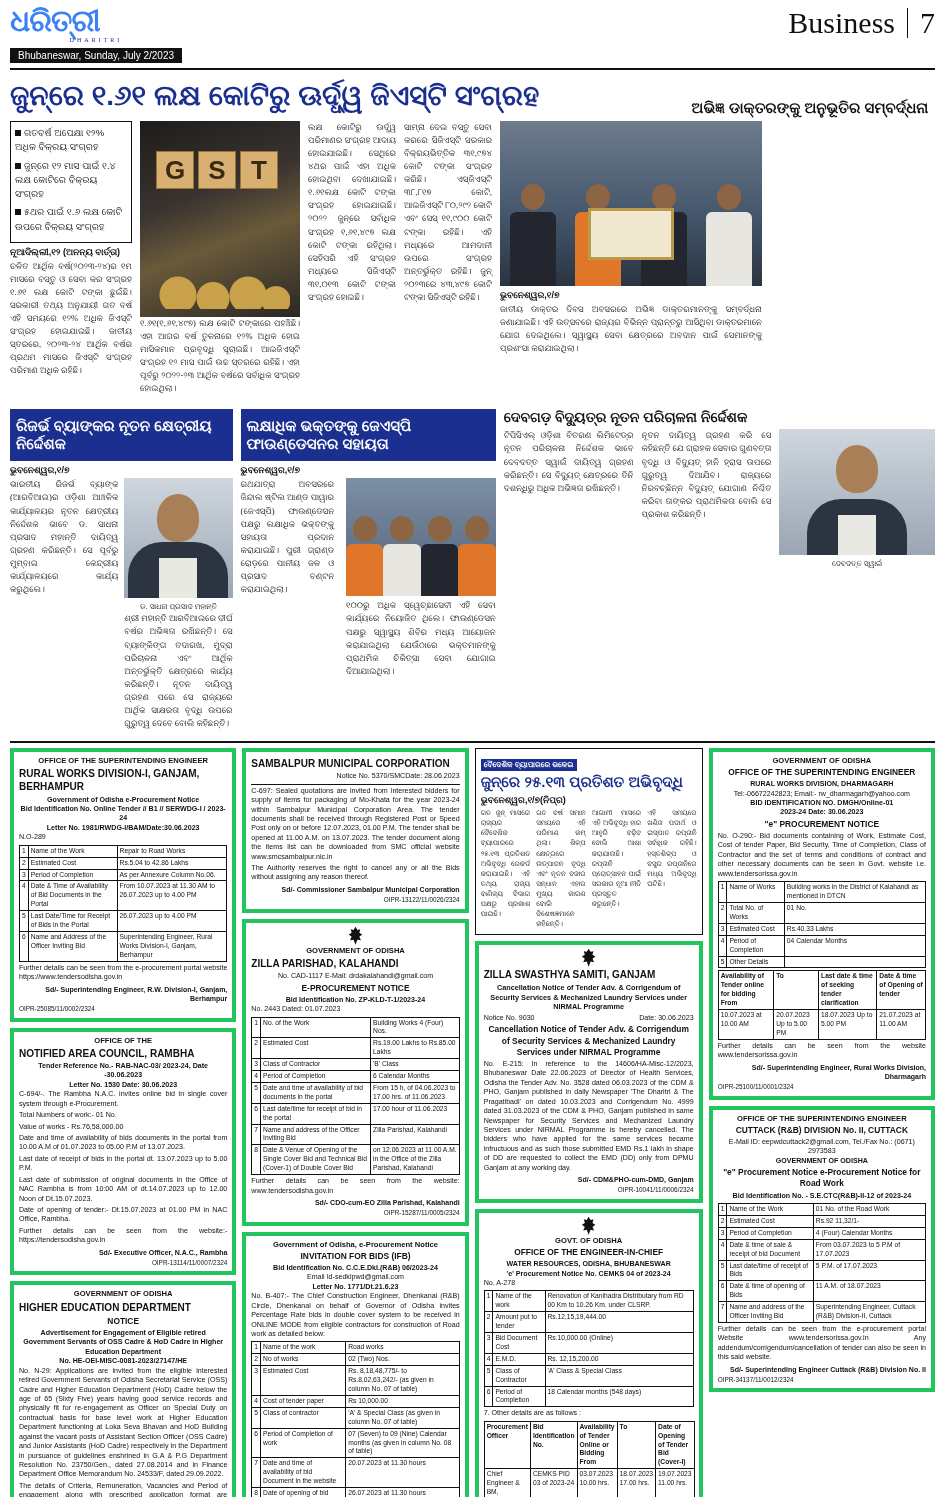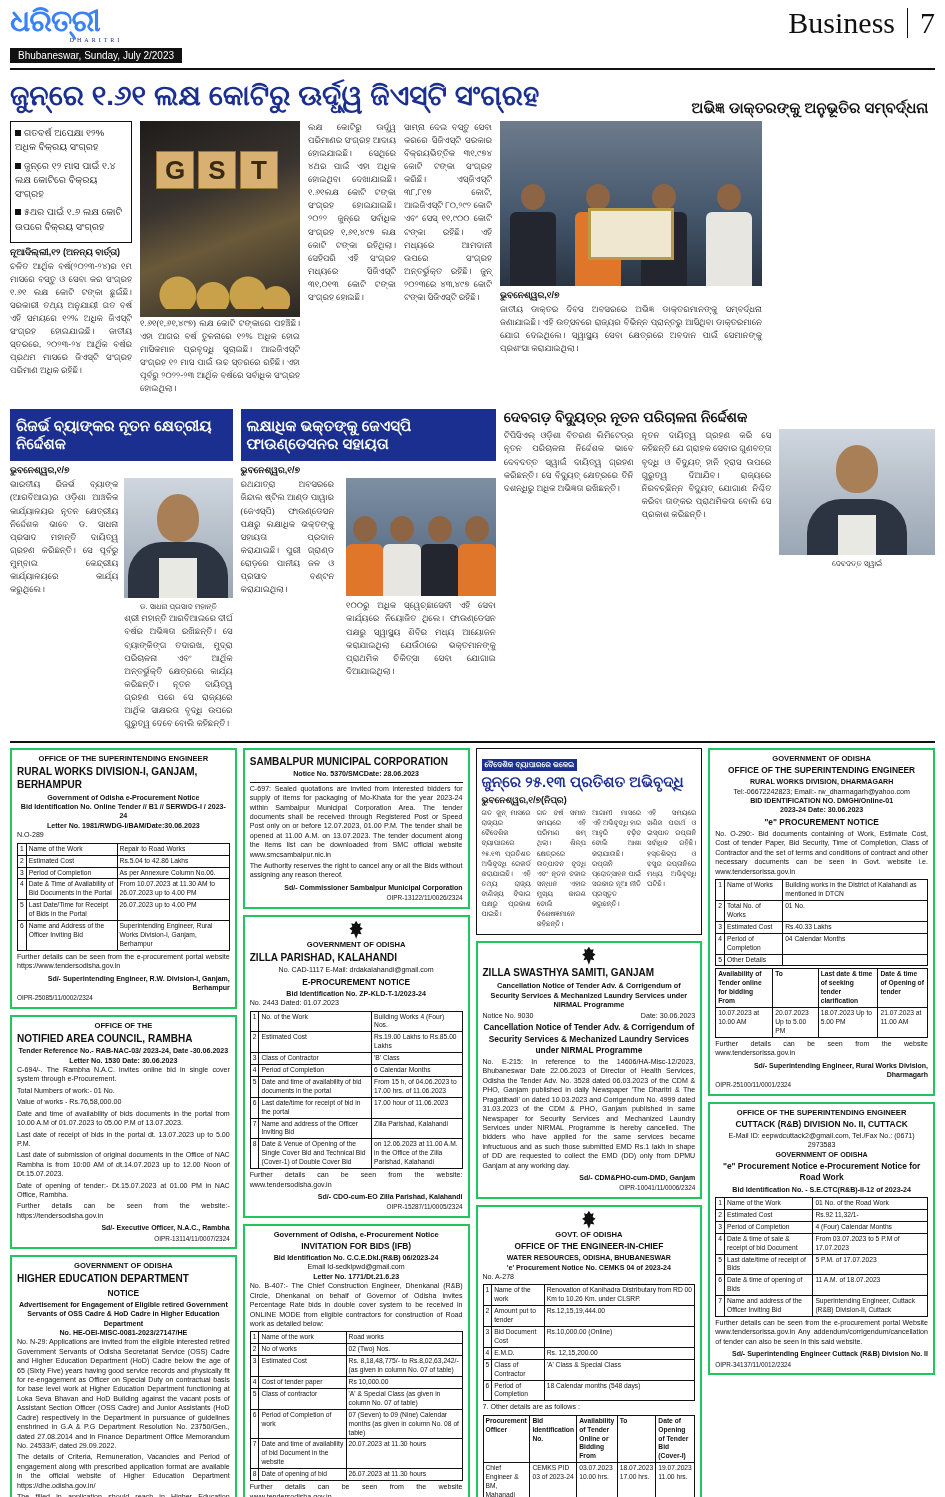--- a/index.html
+++ b/index.html
@@ -116,21 +116,21 @@
   .mid-area { display:flex; gap:8px; margin-top:6px; }
 
   
   .ads-wrap { margin-top:8px; border-top:2px solid #111; padding-top:5px; display:flex; gap:6px; }
   .ads-col { display:flex; flex-direction:column; gap:6px; }
   .acol1 { width:228px; }
   .acol2 { width:228px; }
   .acol3 { width:228px; }
   .acol4 { width:228px; }
 
-  .ad { border:2px solid #22c55e; padding:4px 5px; font-family:"Liberation Sans", sans-serif; font-size:7.1px; line-height:1.33; }
+  .ad { border:4px solid #22c55e; padding:4px 5px; font-family:"Liberation Sans", sans-serif; font-size:7.1px; line-height:1.33; }
   .ad .gov { text-align:center; font-weight:bold; font-size:7.6px; }
   .ad h3 { margin:1px 0 2px; text-align:left; font-size:10px; font-weight:bold; }
   .ad h4 { margin:1px 0 2px; text-align:center; font-size:8.4px; font-weight:bold; }
   .ad .sub { text-align:center; font-size:7.3px; font-weight:bold; margin-bottom:2px; }
   .ad p { margin:0 0 2px; text-align:justify; }
   .ad .right { text-align:right; }
   .ad .center { text-align:center; }
   .ad .bold { font-weight:bold; }
   .ad table { width:100%; border-collapse:collapse; font-size:6.7px; margin:2px 0; }
   .ad table td, .ad table th { border:1px solid #111; padding:1px 2px; vertical-align:top; text-align:left; }
@@ -407,21 +407,21 @@
         <p>The details of Criteria, Remuneration, Vacancies and Period of engagement along with prescribed application format are available in the official website of Higher Education Department https://dhe.odisha.gov.in/</p>
         <p>The filled in application should reach in Higher Education Department, Loka Seva Bhavan within 15 days from the date of publication of the advertisement. Applications received thereafter shall not be entertained.</p>
 
       </div>
     </div>
 
     <div class="ads-col acol2">
 
       <div class="ad">
         <h3>SAMBALPUR MUNICIPAL CORPORATION</h3>
-        <div style="display:flex; justify-content:center;font-weight:bold;">
+        <div style="display:flex; justify-content:flex-end;">
           <span>Notice No. 5370/SMC</span>
           <span>Date: 28.06.2023</span>
         </div>
         <div class="hr"></div>
         <p>C-697: Sealed quotations are invited from interested bidders for supply of items for packaging of Mo-Khata for the year 2023-24 within Sambalpur Municipal Corporation Area. The tender documents shall be received through Registered Post or Speed Post only on or before 12.07.2023, 01.00 P.M. The tender shall be opened at 11.00 A.M. on 13.07.2023. The tender document along the items list can be downloaded from SMC official website www.smcsambalpur.nic.in</p>
         <p>The Authority reserves the right to cancel any or all the Bids without assigning any reason thereof.</p>
         <div class="sd">Sd/- Commissioner
 Sambalpur Municipal Corporation</div>
         <div class="oipr right">OIPR-13122/11/0026/2324</div>
       </div>

